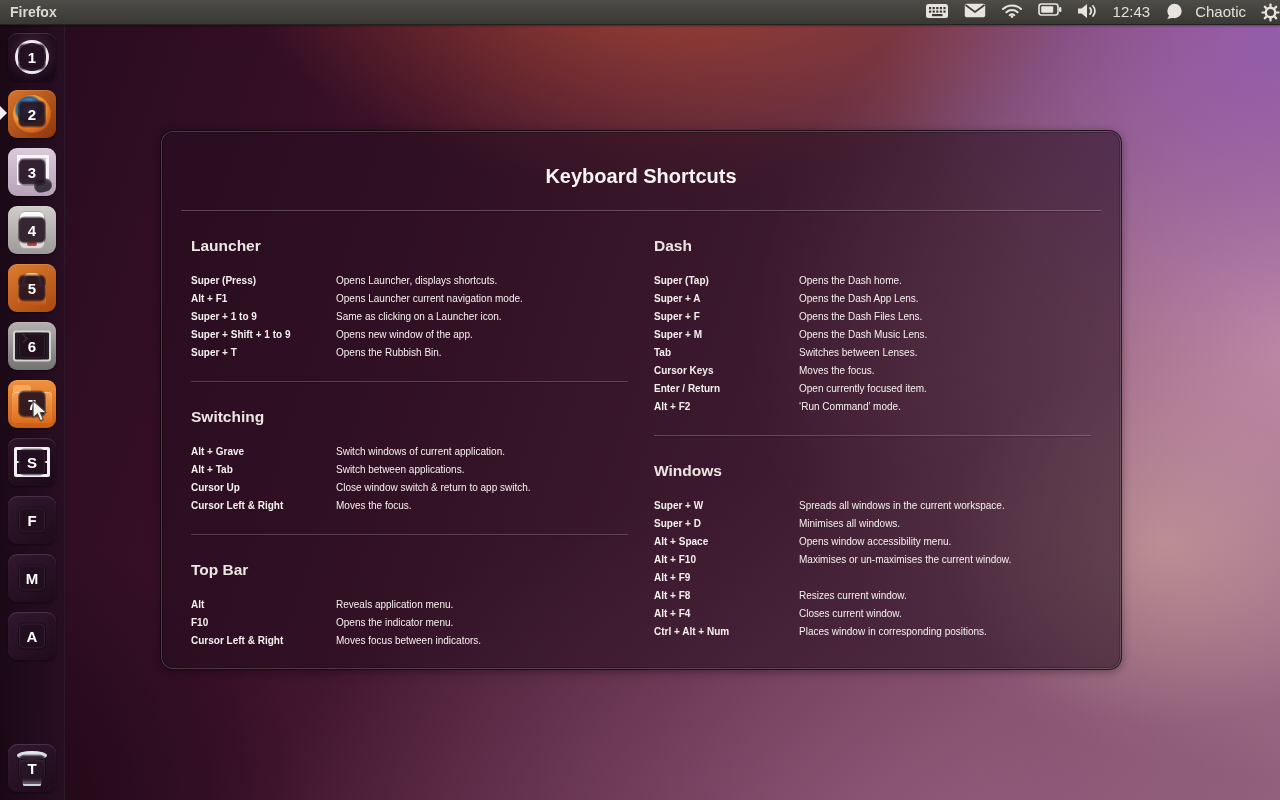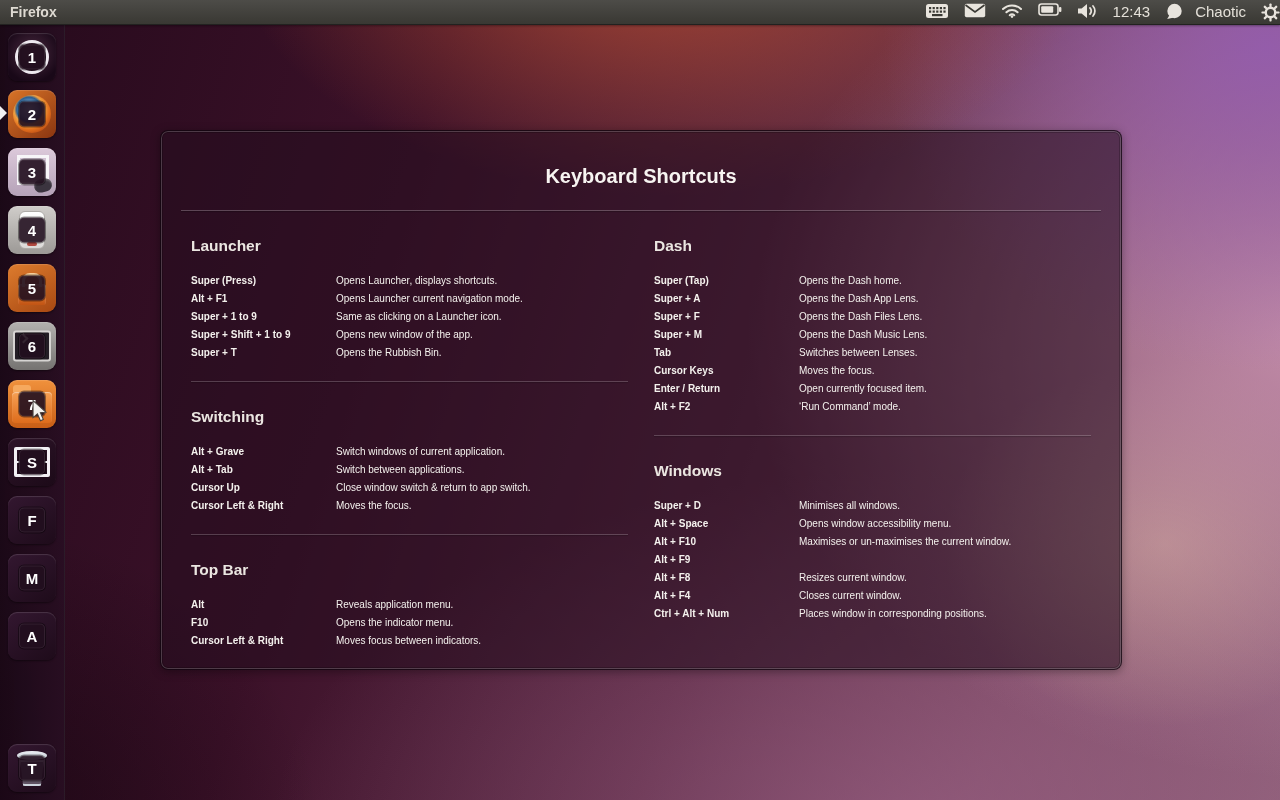--- a/index.html
+++ b/index.html
@@ -85,21 +85,21 @@
   .badge{position:absolute;left:50%;top:50%;transform:translate(-50%,-50%);
     width:26px;height:25px;border-radius:5px;background:rgba(33,14,30,0.9);
     box-shadow:0 0 0 1px rgba(0,0,0,0.4), inset 0 0 0 1px rgba(255,255,255,0.08);
     color:#fff;font-size:15px;font-weight:bold;line-height:25px;text-align:center;}
 
   .launcher-pip{position:absolute;left:0;top:106px;width:0;height:0;z-index:25;
     border-top:7px solid transparent;border-bottom:7px solid transparent;border-left:7px solid #f2f0f2;}
 
   
   .overlay{position:absolute;left:160px;top:130px;width:960px;height:538px;z-index:10;
-    border-radius:8px;background:rgba(38,13,31,0.58);
+    border-radius:13px;background:rgba(38,13,31,0.58);
     border:1px solid rgba(10,2,8,0.6);
     box-shadow:inset 0 0 0 1px rgba(255,255,255,0.2), inset 0 0 0 2px rgba(0,0,0,0.22), 0 2px 10px rgba(0,0,0,0.35);}
   .overlay-title{padding-top:34px;text-align:center;font-size:20px;font-weight:bold;color:#f7f4f1;}
   .title-divider{height:1px;margin:22px 20px 0;background:rgba(255,255,255,0.24);box-shadow:0 1px 1px rgba(0,0,0,0.25);}
   .columns{display:flex;gap:26px;padding:0 30px;}
   .col{flex:1;min-width:0;}
   .section-title{margin:26px 0 17px;font-size:15.5px;font-weight:bold;color:#ebe6e1;}
   .shortcut-row{display:flex;line-height:18px;font-size:10px;color:#f4f1ed;}
   .keys{flex:0 0 145px;font-weight:bold;}
   .desc{flex:1;}
@@ -333,20 +333,24 @@
             <span class="keys">Enter / Return</span>
             <span class="desc">Open currently focused item.</span>
           </div>
           <div class="shortcut-row">
             <span class="keys">Alt + F2</span>
             <span class="desc">‘Run Command’ mode.</span>
           </div>
           <div class="section-divider"></div>
           <div class="section-title">Windows</div>
           <div class="shortcut-row">
+            <span class="keys">Super + W</span>
+            <span class="desc">Spreads all windows in the current workspace.</span>
+          </div>
+          <div class="shortcut-row">
             <span class="keys">Super + D</span>
             <span class="desc">Minimises all windows.</span>
           </div>
           <div class="shortcut-row">
             <span class="keys">Alt + Space</span>
             <span class="desc">Opens window accessibility menu.</span>
           </div>
           <div class="shortcut-row">
             <span class="keys">Alt + F10</span>
             <span class="desc">Maximises or un-maximises the current window.</span>

